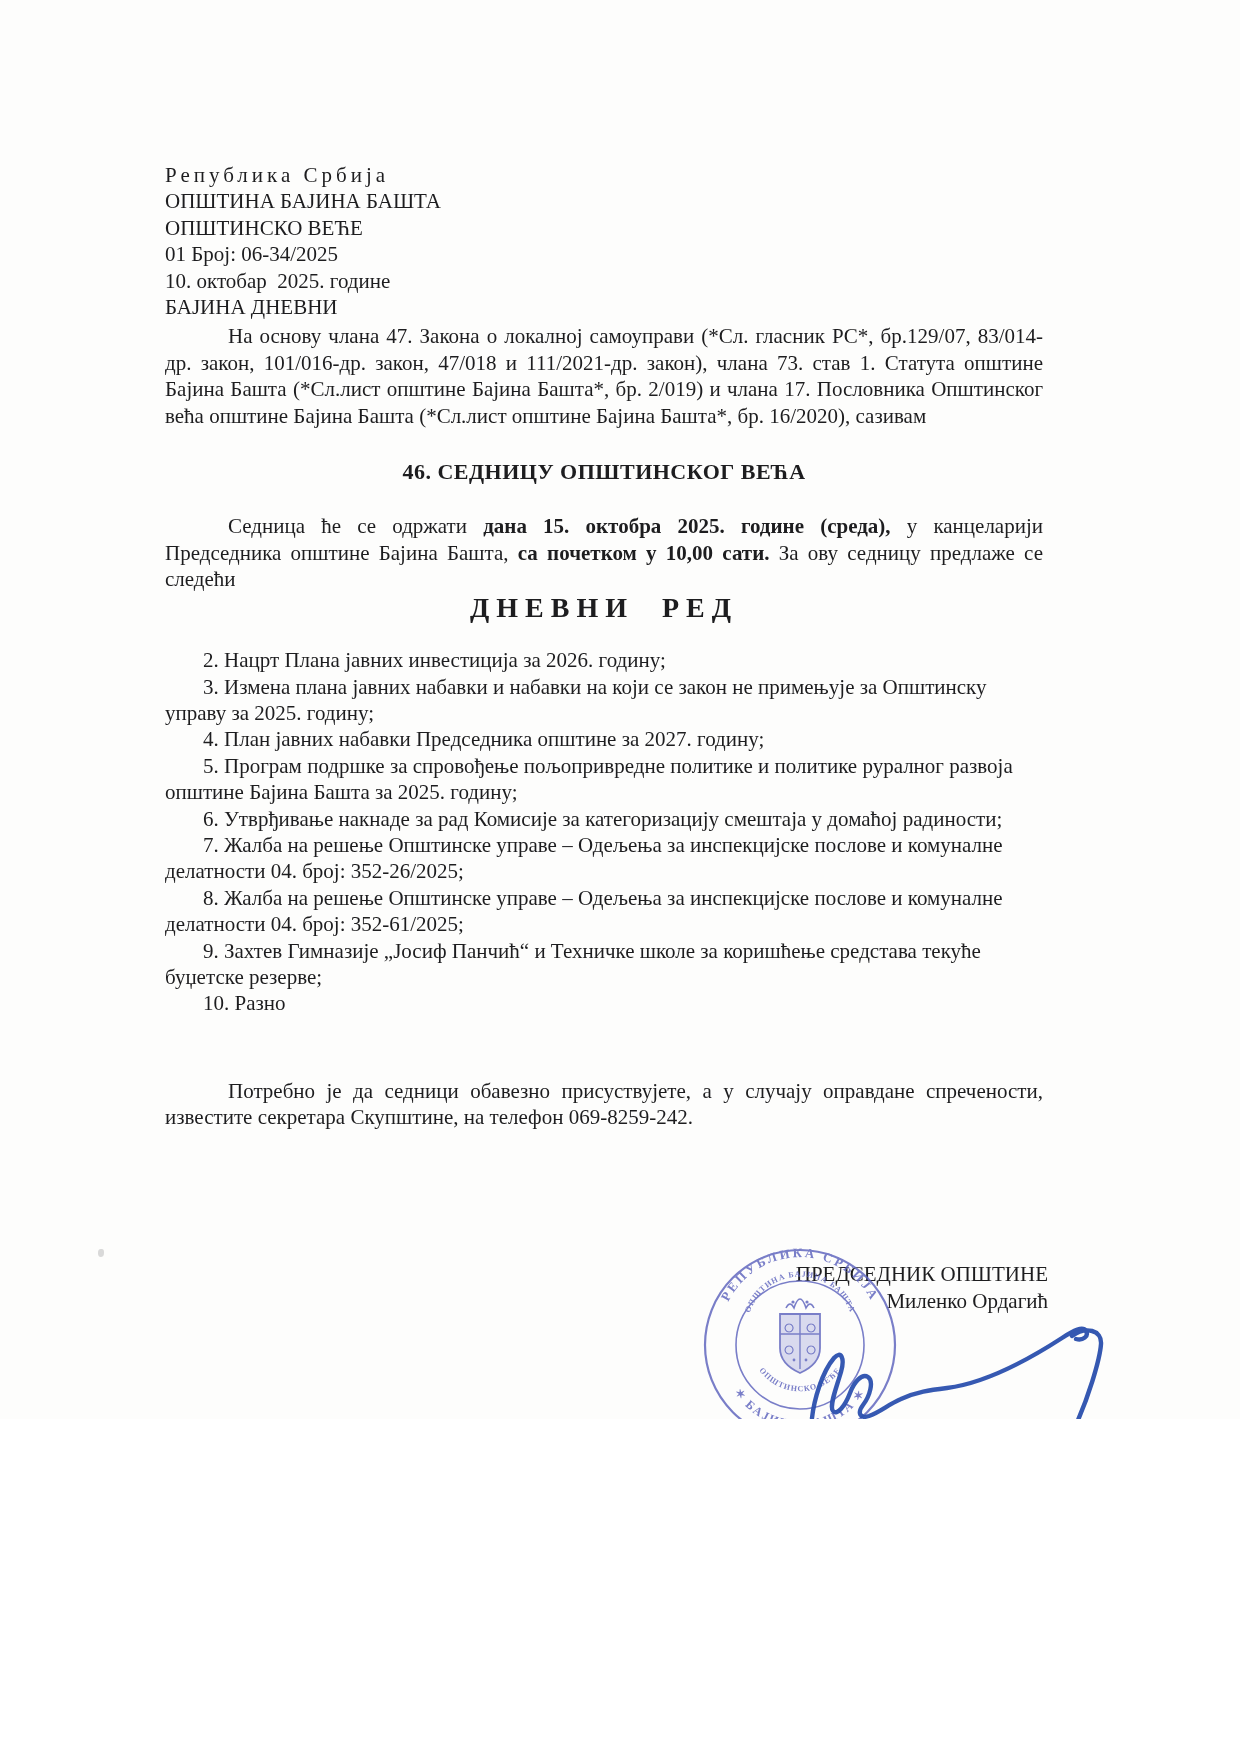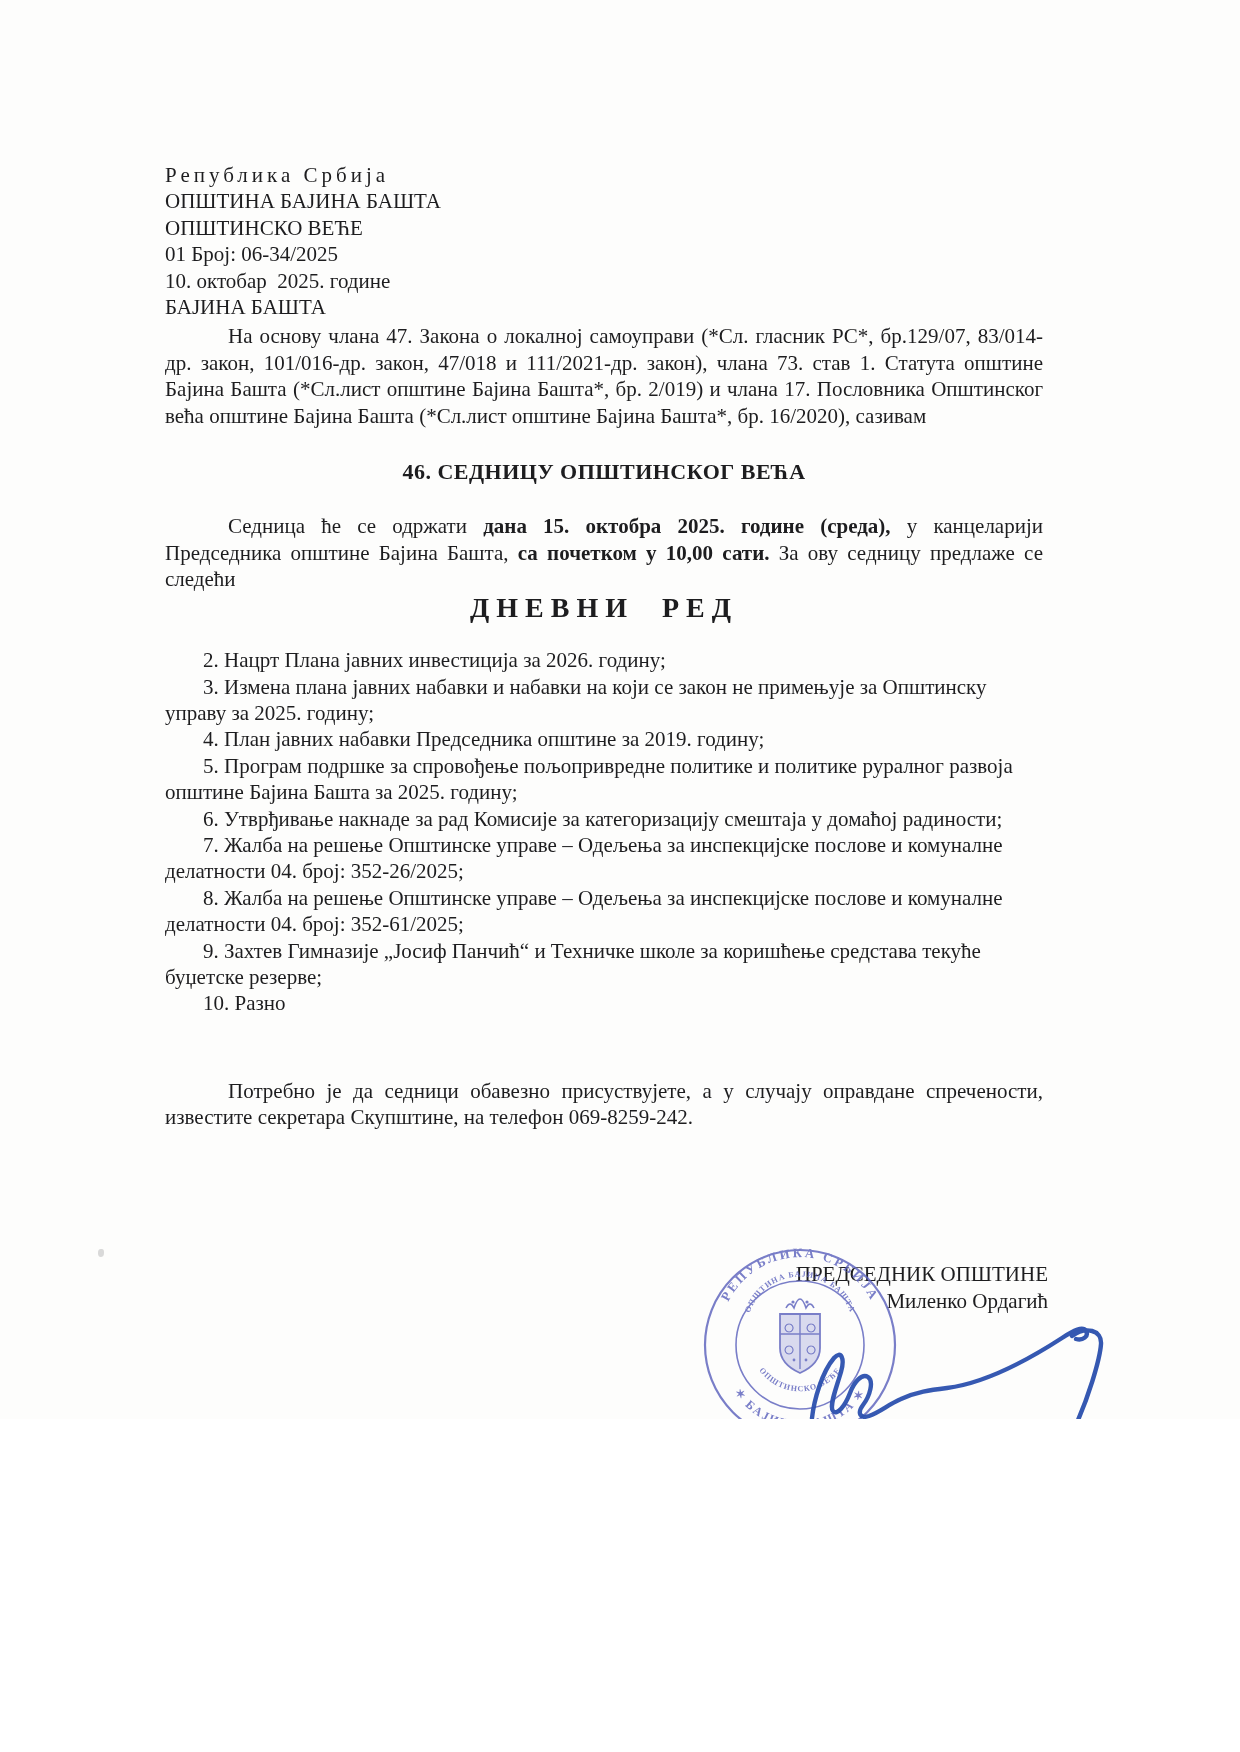--- a/index.html
+++ b/index.html
@@ -32,35 +32,35 @@
 <div class="page">
 
   <div class="content">
 
     <div class="header">
       <p class="ls-wide">Република Србија</p>
       <p>ОПШТИНА БАЈИНА БАШТА</p>
       <p>ОПШТИНСКО ВЕЋЕ</p>
       <p>01 Број: 06-34/2025</p>
       <p>10. октобар  2025. године</p>
-      <p>БАЈИНА БАШТА</p>
+      <p>БАЈИНА ДНЕВНИ</p>
     </div>
 
     <p class="legal">На основу члана 47. Закона о локалној самоуправи (*Сл. гласник РС*, бр.129/07, 83/014-др. закон, 101/016-др. закон, 47/018 и 111/2021-др. закон), члана 73. став 1. Статута општине Бајина Башта (*Сл.лист општине Бајина Башта*, бр. 2/019) и члана 17. Пословника Општинског већа општине Бајина Башта (*Сл.лист општине Бајина Башта*, бр. 16/2020), сазивам</p>
 
     <p class="session-title">46. СЕДНИЦУ ОПШТИНСКОГ ВЕЋА</p>
 
     <p class="session-info"><span>Седница ће се одржати </span><span class="b">дана 15. октобра 2025. године (среда),</span><span> у канцеларији Председника општине Бајина Башта, </span><span class="b">са почетком у 10,00 сати.</span><span> За ову седницу предлаже се следећи</span></p>
 
     <p class="agenda-title">ДНЕВНИ РЕД</p>
 
     <div class="agenda">
       <p class="item">2. Нацрт Плана јавних инвестиција за 2026. годину;</p>
       <p class="item gap">3. Измена плана јавних набавки и набавки на који се закон не примењује за Општинску управу за 2025. годину;</p>
-      <p class="item gap">4. План јавних набавки Председника општине за 2019. годину;</p>
+      <p class="item gap">4. План јавних набавки Председника општине за 2027. годину;</p>
       <p class="item gap">5. Програм подршке за спровођење пољопривредне политике и политике руралног развоја општине Бајина Башта за 2025. годину;</p>
       <p class="item gap">6. Утврђивање накнаде за рад Комисије за категоризацију смештаја у домаћој радиности;</p>
       <p class="item gap">7. Жалба на решење Општинске управе – Одељења за инспекцијске послове и комуналне делатности 04. број: 352-26/2025;</p>
       <p class="item gap">8. Жалба на решење Општинске управе – Одељења за инспекцијске послове и комуналне делатности 04. број: 352-61/2025;</p>
       <p class="item gap">9. Захтев Гимназије „Јосиф Панчић“ и Техничке школе за коришћење средстава текуће буџетске резерве;</p>
       <p class="item">10. Разно</p>
     </div>
 
     <p class="closing">Потребно је да седници обавезно присуствујете, а у случају оправдане спречености, известите секретара Скупштине, на телефон 069-8259-242.</p>
 

